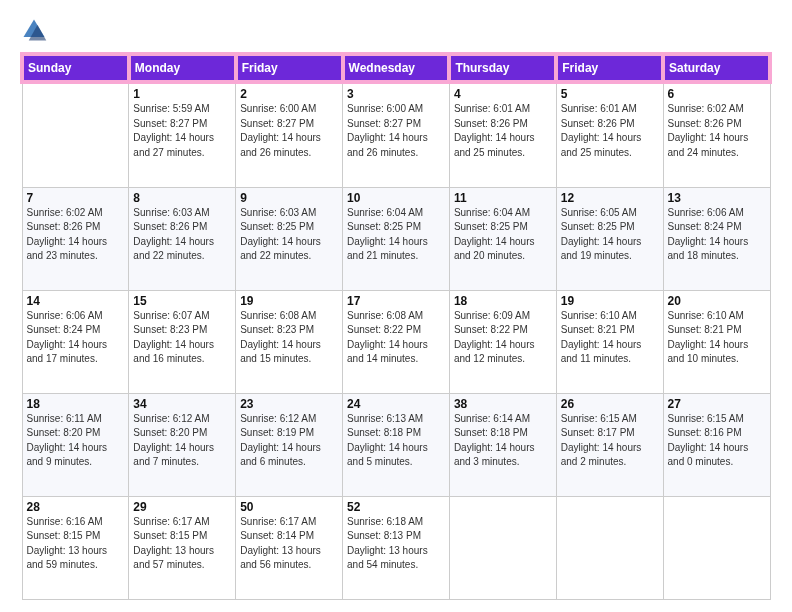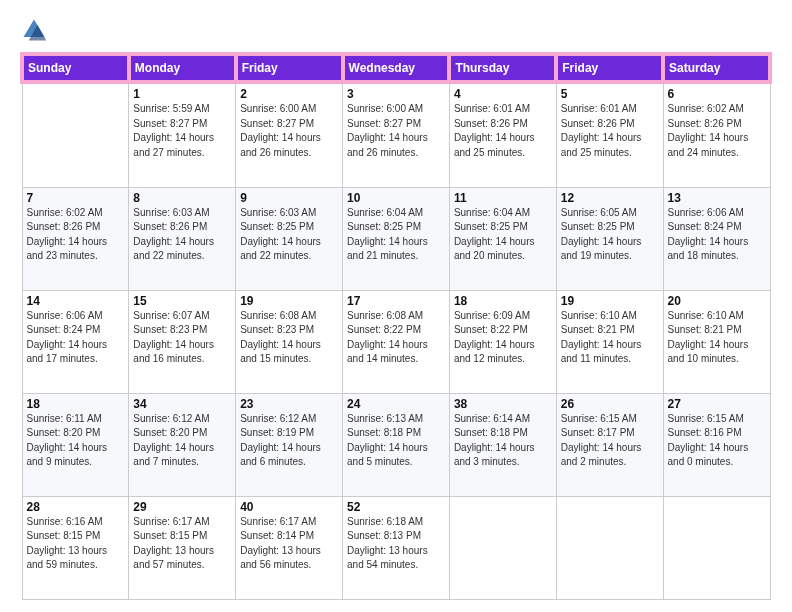--- a/index.html
+++ b/index.html
@@ -258,21 +258,21 @@
         <tr>
           <td>
             <span class="day-number">28</span>
             <div class="day-info">Sunrise: 6:16 AM<br>Sunset: 8:15 PM<br>Daylight: 13 hours and 59 minutes.</div>
           </td>
           <td>
             <span class="day-number">29</span>
             <div class="day-info">Sunrise: 6:17 AM<br>Sunset: 8:15 PM<br>Daylight: 13 hours and 57 minutes.</div>
           </td>
           <td>
-            <span class="day-number">40</span>
+            <span class="day-number">50</span>
             <div class="day-info">Sunrise: 6:17 AM<br>Sunset: 8:14 PM<br>Daylight: 13 hours and 56 minutes.</div>
           </td>
           <td>
             <span class="day-number">52</span>
             <div class="day-info">Sunrise: 6:18 AM<br>Sunset: 8:13 PM<br>Daylight: 13 hours and 54 minutes.</div>
           </td>
           <td class="empty"></td>
           <td class="empty"></td>
           <td class="empty"></td>
         </tr>

